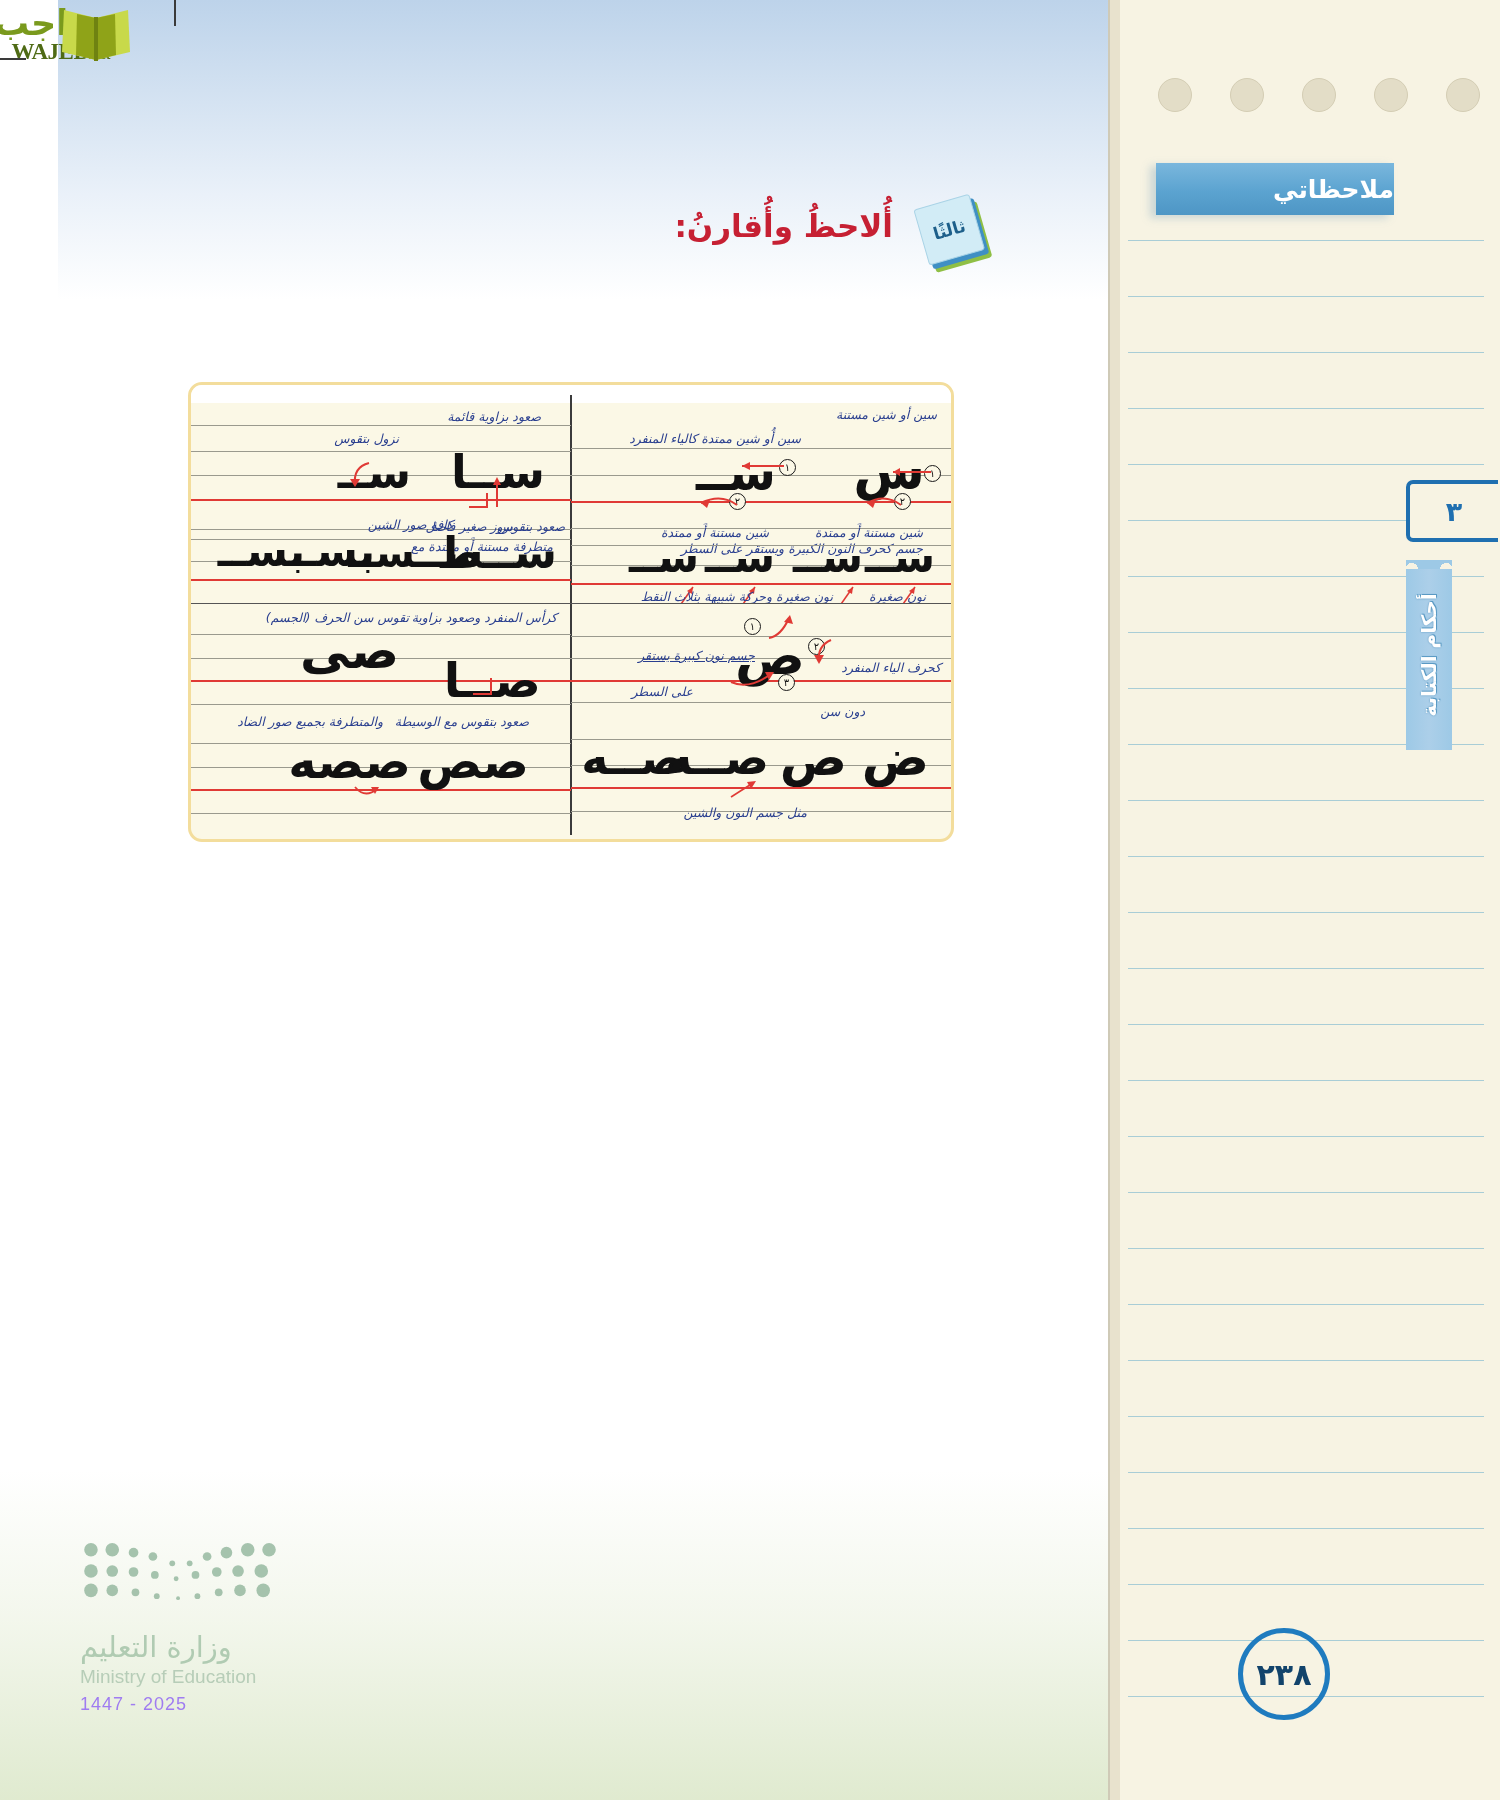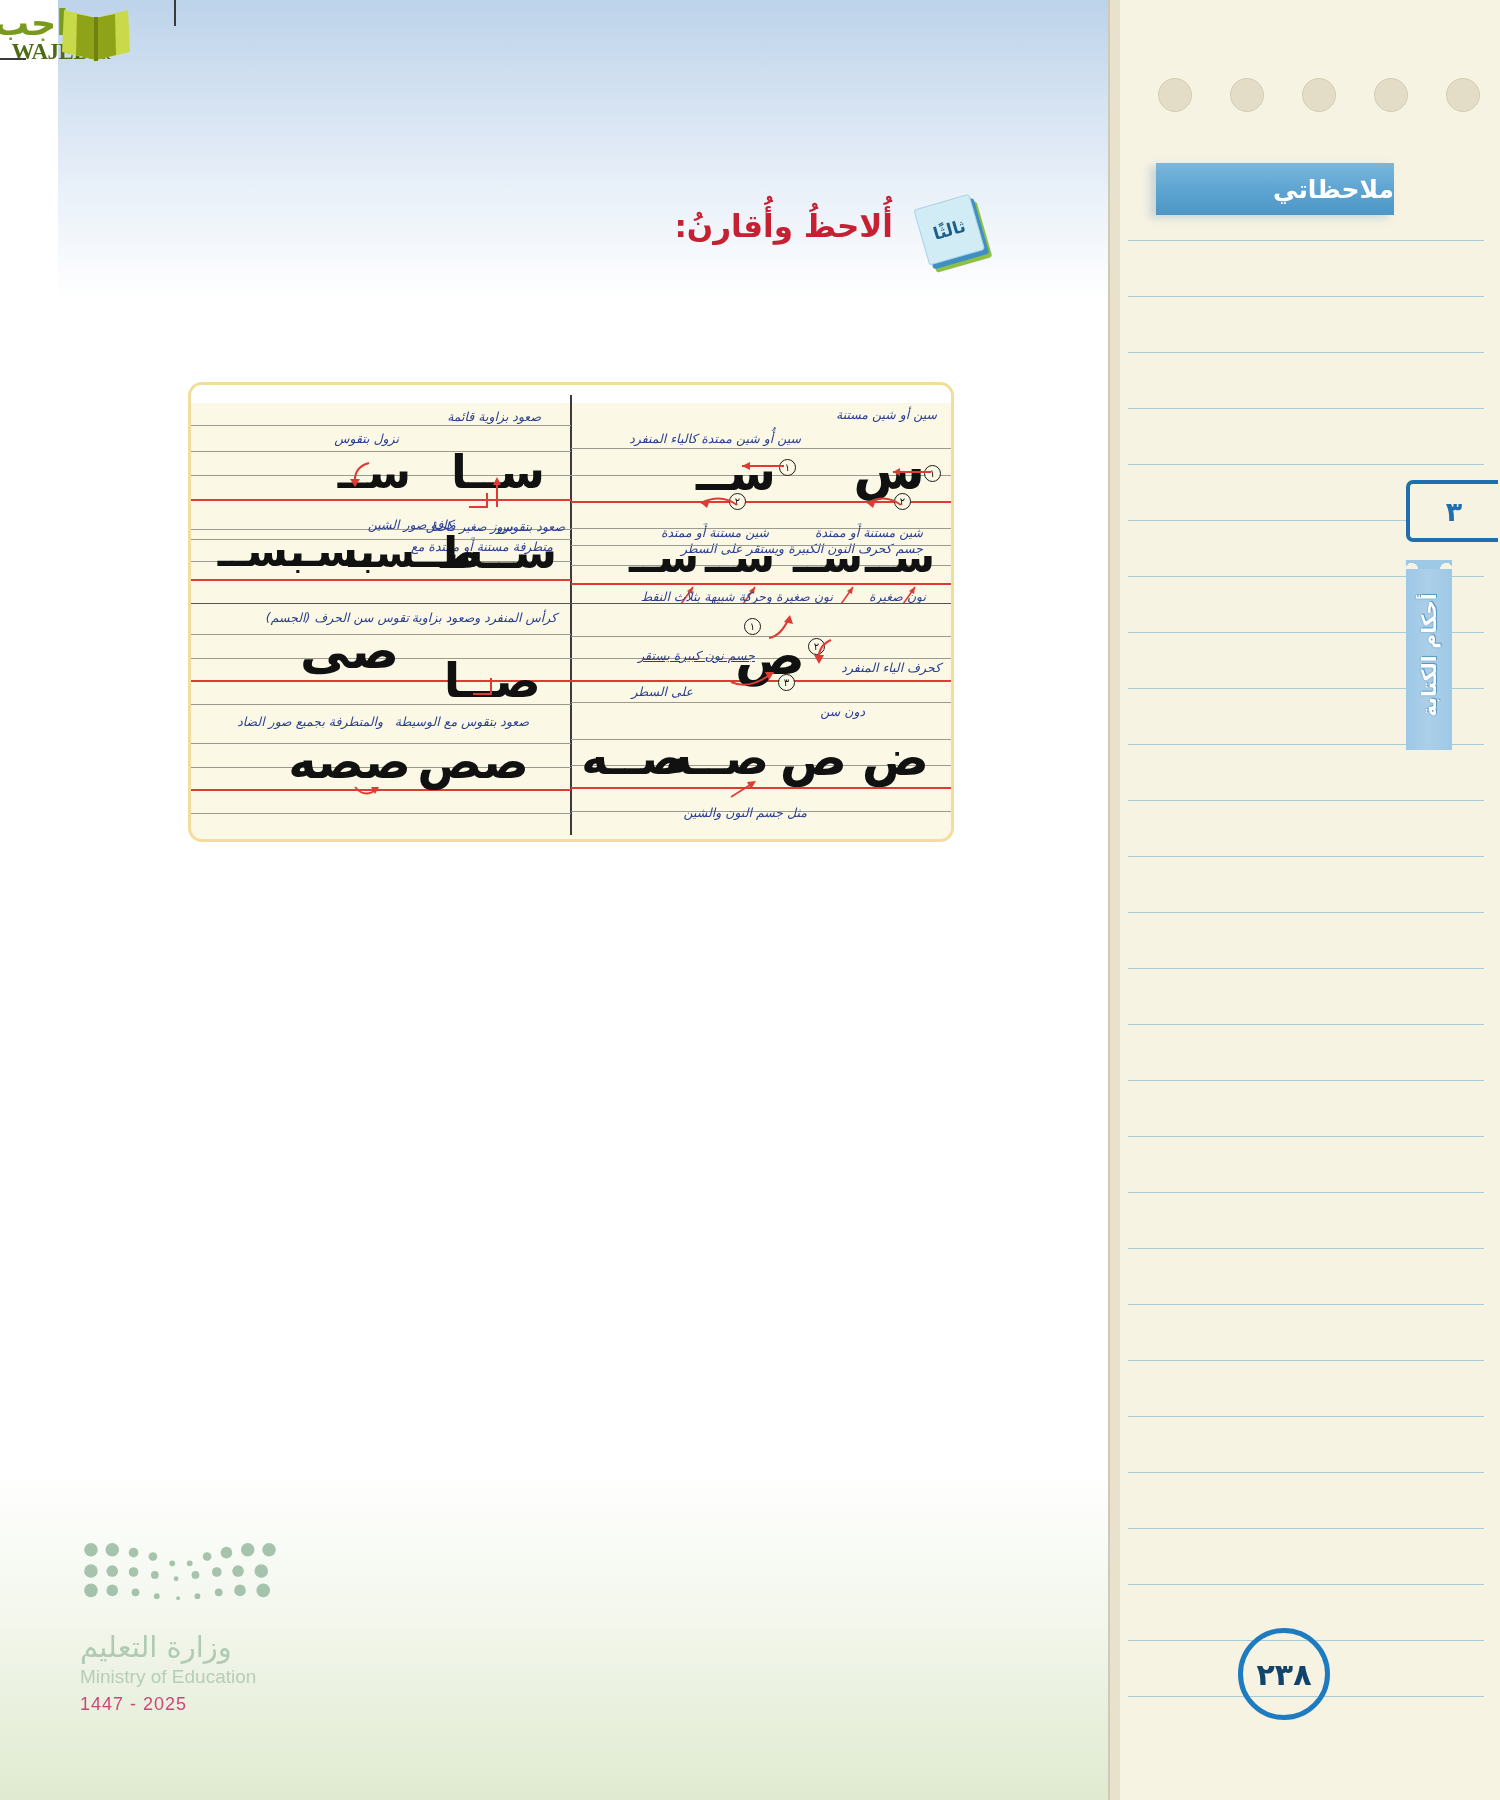--- a/index.html
+++ b/index.html
@@ -219,21 +219,21 @@
     font-family: "DejaVu Sans", sans-serif; direction: rtl;
     letter-spacing: 1px; white-space: nowrap;
   }
   #ministry-logo .en-name {
     position: absolute; left: 0; top: 124px;
     font-size: 19px; color: #a8c3ac;
     font-family: "Liberation Sans", sans-serif; white-space: nowrap;
   }
   #ministry-logo .years {
     position: absolute; left: 0; top: 152px;
-    font-size: 18px; color: #be185d;
+    font-size: 18px; color: #8b5cf6;
     font-family: "Liberation Sans", sans-serif; letter-spacing: 1px; white-space: nowrap;
   }
 
   
   #notebook {
     position: absolute;
     left: 1108px; top: 0;
     width: 392px; height: 1800px;
     background: #f7f3e3;
     border-left: 2px solid #cfcab7;

